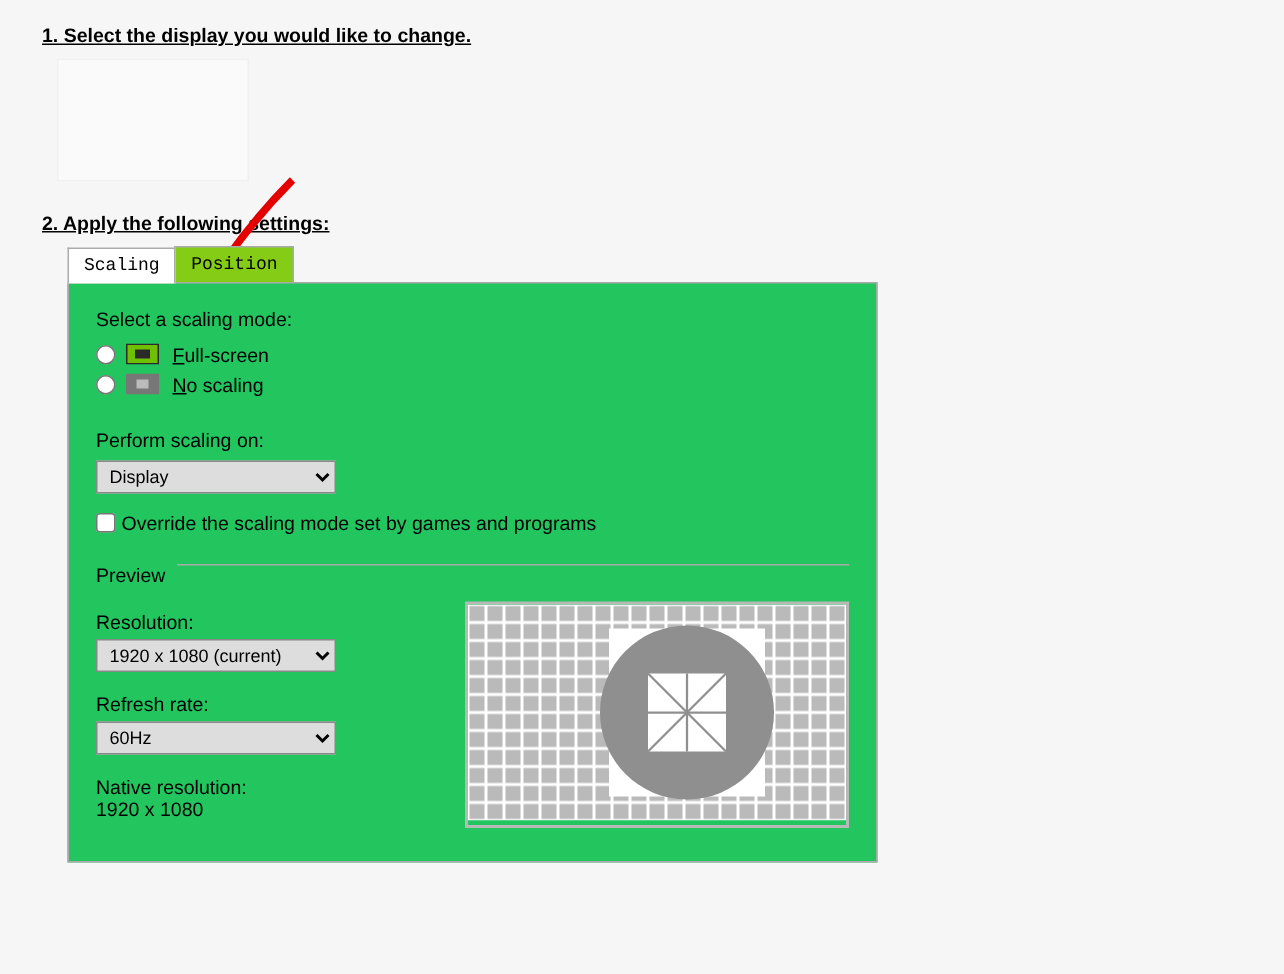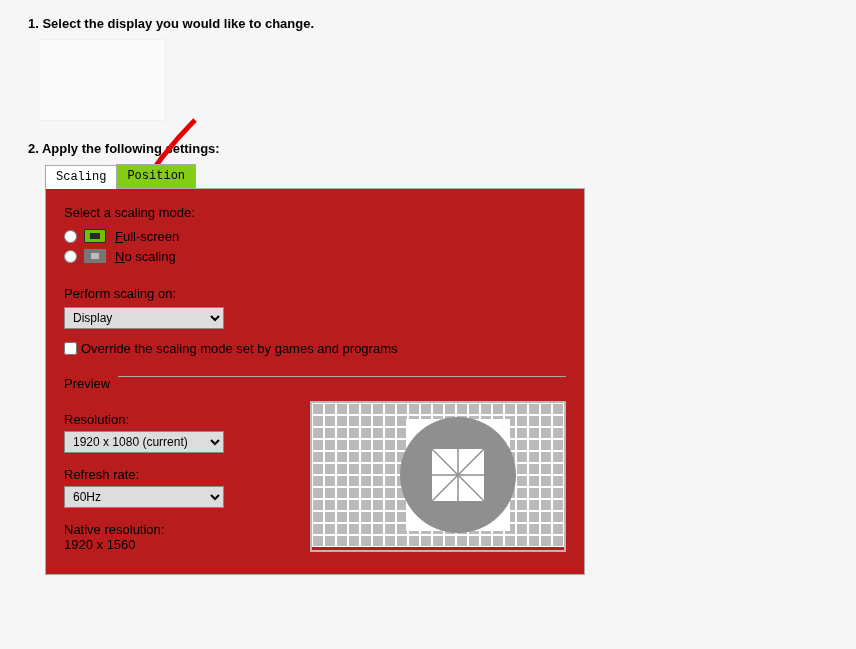--- a/index.html
+++ b/index.html
@@ -1,38 +1,38 @@
 <!DOCTYPE html>
 <html><head>
 <meta charset="utf-8">
 <style>
 html,body{margin:0;padding:0;width:856px;height:649px;font-family:"Segoe UI",Tahoma,sans-serif;font-size:13px;background:#f6f6f6;color:#000;}
 .page{position:relative;box-sizing:border-box;padding:12px 20px 20px 20px;}
-.step-heading{font-weight:700;font-size:13px;margin:4px 0 8px 8px;}
+.step-heading{font-weight:700;font-size:13px;margin:4px 0 8px 8px;text-decoration:underline;}
 .display-selector{width:126px;height:80px;margin:0 0 20px 18px;background:#fafafa;border:1px solid #f0f0f0;}
 .tab-row{display:flex;margin-left:25px;position:relative;z-index:2;}
 .tab{padding:4px 10px 5px 10px;font-size:12px;border:1px solid #aaa;border-bottom:none;background:#eee;cursor:pointer;font-family:Liberation Mono, monospace;}
 .tab.active{background:#fff;position:relative;top:1px;}
 .tab.hover{background:#84cc16;}
 .tab + .tab{margin-left:-1px;}
-.tab-panel{border:1px solid #aaa;background:#b91c1c;margin-left:25px;width:540px;box-sizing:border-box;padding:16px 18px 22px 18px;position:relative;z-index:1;}
+.tab-panel{border:1px solid #aaa;background:#22c55e;margin-left:25px;width:540px;box-sizing:border-box;padding:16px 18px 22px 18px;position:relative;z-index:1;}
 .section-label{margin:0 0 8px 0;}
 .radio-row{display:flex;align-items:center;margin:4px 0;}
 .radio-row input[type=radio]{margin:0 6px 0 0;}
 .mode-icon{width:22px;height:14px;margin-right:8px;display:inline-flex;align-items:center;justify-content:center;border:1px solid rgba(0,0,0,0);}
 .mode-icon svg{display:block;}
 .radio-row .lbl{}
 .underline{text-decoration:underline;}
 .subheading{margin:22px 0 6px 0;}
 .select{width:160px;height:22px;border:1px solid #888;background:#ddd;font-size:12px;padding:0 4px;box-sizing:border-box;}
 .checkbox-row{display:flex;align-items:center;margin-top:12px;}
 .checkbox-row input[type=checkbox]{margin:0 4px 0 0;}
 .preview-header{display:flex;align-items:flex-start;margin:20px 0 10px 0;}
 .preview-header .line{flex:1;height:1px;background:#aaa;margin-left:8px;}
-.controls-preview{display:flex;align-items:flex-end;gap:81px;}
+.controls-preview{display:flex;align-items:center;gap:81px;}
 .left-controls{width:170px;}
 .ctrl-label{margin:0 0 4px 0;}
 .ctrl-block{margin-bottom:14px;}
 .static-pair{margin-top:10px;}
 .preview-box{border:2px solid #b8b8b8;}
 .arrow-overlay{position:absolute;left:105px;top:115px;pointer-events:none;}
 </style>
 </head>
 <body>
 
@@ -100,21 +100,21 @@
           </select>
         </div>
         <div class="ctrl-block">
           <div class="ctrl-label">Refresh rate:</div>
           <select class="select">
             <option>60Hz</option>
           </select>
         </div>
         <div class="static-pair">
           <div>Native resolution:</div>
-          <div>1920 x 1560</div>
+          <div>1920 x 1080</div>
         </div>
       </div>
 
       <div class="preview-box">
         <svg width="252" height="144">
           <defs>
             <pattern id="grid" width="12" height="12" patternUnits="userSpaceOnUse">
               <rect width="12" height="12" fill="#bababa"></rect>
               <rect x="0" y="0" width="12" height="12" fill="none" stroke="#ffffff" stroke-width="2"></rect>
             </pattern>

